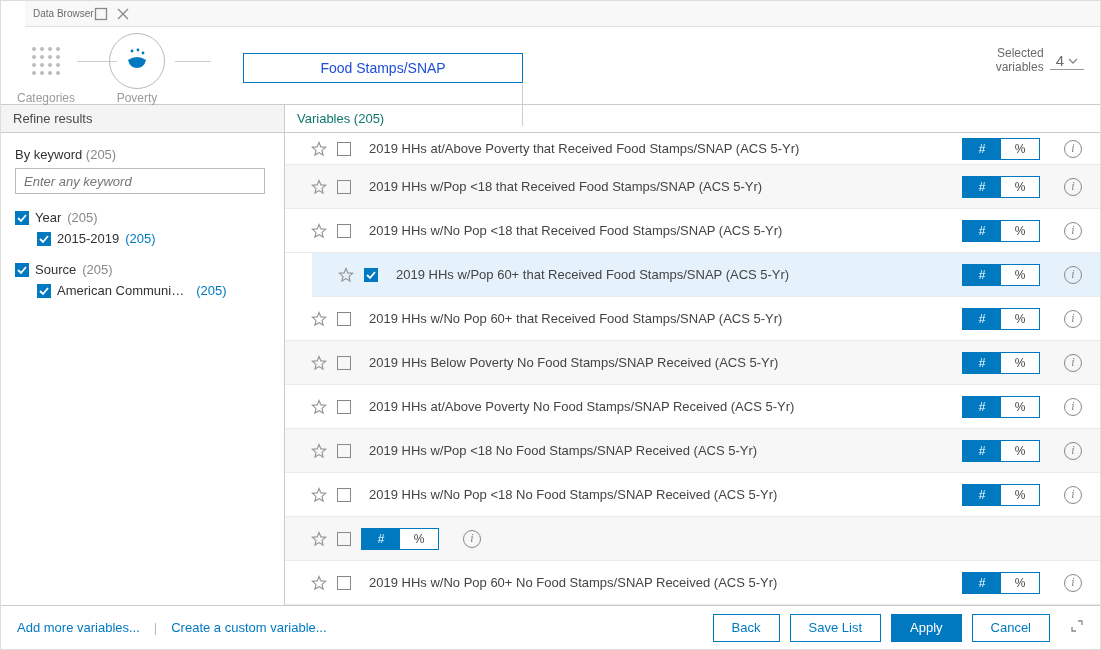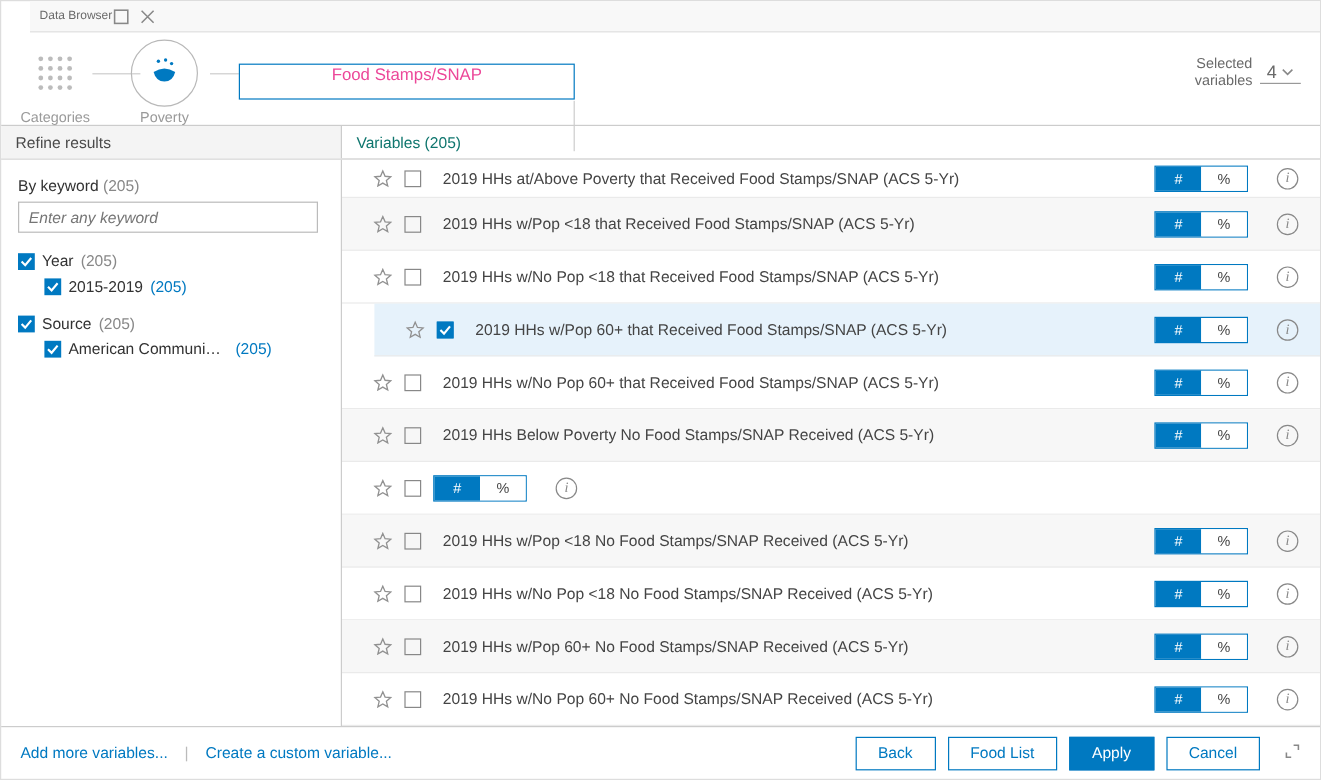--- a/index.html
+++ b/index.html
@@ -12,21 +12,21 @@
 
 .header { position: relative; height: 78px; border-bottom: 1px solid #ccc; display: flex; align-items: flex-start; padding: 6px 16px 0 16px; }
 .bc-item { display: flex; flex-direction: column; align-items: center; margin-right: 34px; position: relative; }
 .bc-item .icon-box { width: 56px; height: 56px; border-radius: 4px; display: flex; align-items: center; justify-content: center; color: #aaa; }
 .bc-item.categories .icon-box { border: 1px solid transparent; }
 .bc-item.poverty .icon-box { width: 56px; height: 56px; border: 1px solid #b8b8b8; border-radius: 50%; }
 .bc-label { font-size: 12px; color: #9a9a9a; margin-top: 2px; }
 .bc-connector { position: absolute; top: 34px; height: 1px; background: #ccc; }
 .bc-connector.c1 { left: 76px; width: 40px; }
 .bc-connector.c2 { left: 174px; width: 36px; }
-.topic-pill { margin-top: 20px; width: 280px; height: 30px; border: 1px solid #0079c1; display: flex; justify-content: center; color: #ec4899; font-size: 14px; background: #fff; position: relative; }
+.topic-pill { margin-top: 20px; width: 280px; height: 30px; border: 1px solid #0079c1; display: flex; align-items: center; justify-content: center; color: #1d4ed8; font-size: 14px; background: #fff; position: relative; margin-left: 44px; }
 .topic-tail { position: absolute; right: -1px; bottom: -44px; top: 30px; width: 1px; background: #ccc; }
 .selected-vars { margin-left: auto; margin-top: 14px; display: flex; align-items: center; gap: 6px; color: #6a6a6a; font-size: 12px; }
 .selected-vars .count-box { border-bottom: 1px solid #999; padding: 0 6px; font-size: 15px; display:flex; align-items:center; gap:4px; }
 
 .columns-header { display: flex; border-bottom: 1px solid #ccc; }
 .columns-header .col-left { width: 284px; padding: 6px 12px; background: #f4f4f4; border-right: 1px solid #ccc; font-size: 13px; color: #4a4a4a; }
 .columns-header .col-right { flex: 1; padding: 6px 12px; font-size: 13px; color: #0f766e; }
 
 .body { flex: 1; display: flex; overflow: hidden; }
 .sidebar { width: 284px; border-right: 1px solid #ccc; padding: 14px 14px; font-size: 13px; color: #323232; }
@@ -302,20 +302,21 @@
           </span>
           <span class="info">i</span>
         </div>
         <div class="var-row">
           <span class="star">
             <svg viewBox="0 0 16 16">
               <path d="M8 1.5 L9.9 5.9 L14.6 6.3 L11 9.4 L12.1 14 L8 11.6 L3.9 14 L5 9.4 L1.4 6.3 L6.1 5.9 Z" fill="none" stroke="currentColor" stroke-width="1.1"></path>
             </svg>
           </span>
           <span class="row-chk"></span>
+          <span class="row-label">2019 HHs at/Above Poverty No Food Stamps/SNAP Received (ACS 5-Yr)</span>
           <span class="toggle">
             <span class="seg on">#</span>
             <span class="seg off">%</span>
           </span>
           <span class="info">i</span>
         </div>
         <div class="var-row alt">
           <span class="star">
             <svg viewBox="0 0 16 16">
               <path d="M8 1.5 L9.9 5.9 L14.6 6.3 L11 9.4 L12.1 14 L8 11.6 L3.9 14 L5 9.4 L1.4 6.3 L6.1 5.9 Z" fill="none" stroke="currentColor" stroke-width="1.1"></path>
@@ -343,21 +344,20 @@
           </span>
           <span class="info">i</span>
         </div>
         <div class="var-row alt">
           <span class="star">
             <svg viewBox="0 0 16 16">
               <path d="M8 1.5 L9.9 5.9 L14.6 6.3 L11 9.4 L12.1 14 L8 11.6 L3.9 14 L5 9.4 L1.4 6.3 L6.1 5.9 Z" fill="none" stroke="currentColor" stroke-width="1.1"></path>
             </svg>
           </span>
           <span class="row-chk"></span>
-          <span class="row-label">2019 HHs w/Pop 60+ No Food Stamps/SNAP Received (ACS 5-Yr)</span>
           <span class="toggle">
             <span class="seg on">#</span>
             <span class="seg off">%</span>
           </span>
           <span class="info">i</span>
         </div>
         <div class="var-row">
           <span class="star">
             <svg viewBox="0 0 16 16">
               <path d="M8 1.5 L9.9 5.9 L14.6 6.3 L11 9.4 L12.1 14 L8 11.6 L3.9 14 L5 9.4 L1.4 6.3 L6.1 5.9 Z" fill="none" stroke="currentColor" stroke-width="1.1"></path>
@@ -376,21 +376,21 @@
   </div>
 
   <div class="footer">
     <div class="footer-links">
       <a>Add more variables...</a>
       <span class="sep">|</span>
       <a>Create a custom variable...</a>
     </div>
     <div class="footer-btns">
       <button class="btn">Back</button>
-      <button class="btn">Food List</button>
+      <button class="btn">Save List</button>
       <button class="btn primary">Apply</button>
       <button class="btn">Cancel</button>
       <span class="expand-icon">
         <svg width="14" height="14" viewBox="0 0 14 14">
             <path d="M2 8 L2 12 L6 12 M12 6 L12 2 L8 2" fill="none" stroke="currentColor" stroke-width="1.3"></path>
           </svg>
       </span>
     </div>
   </div>
 

